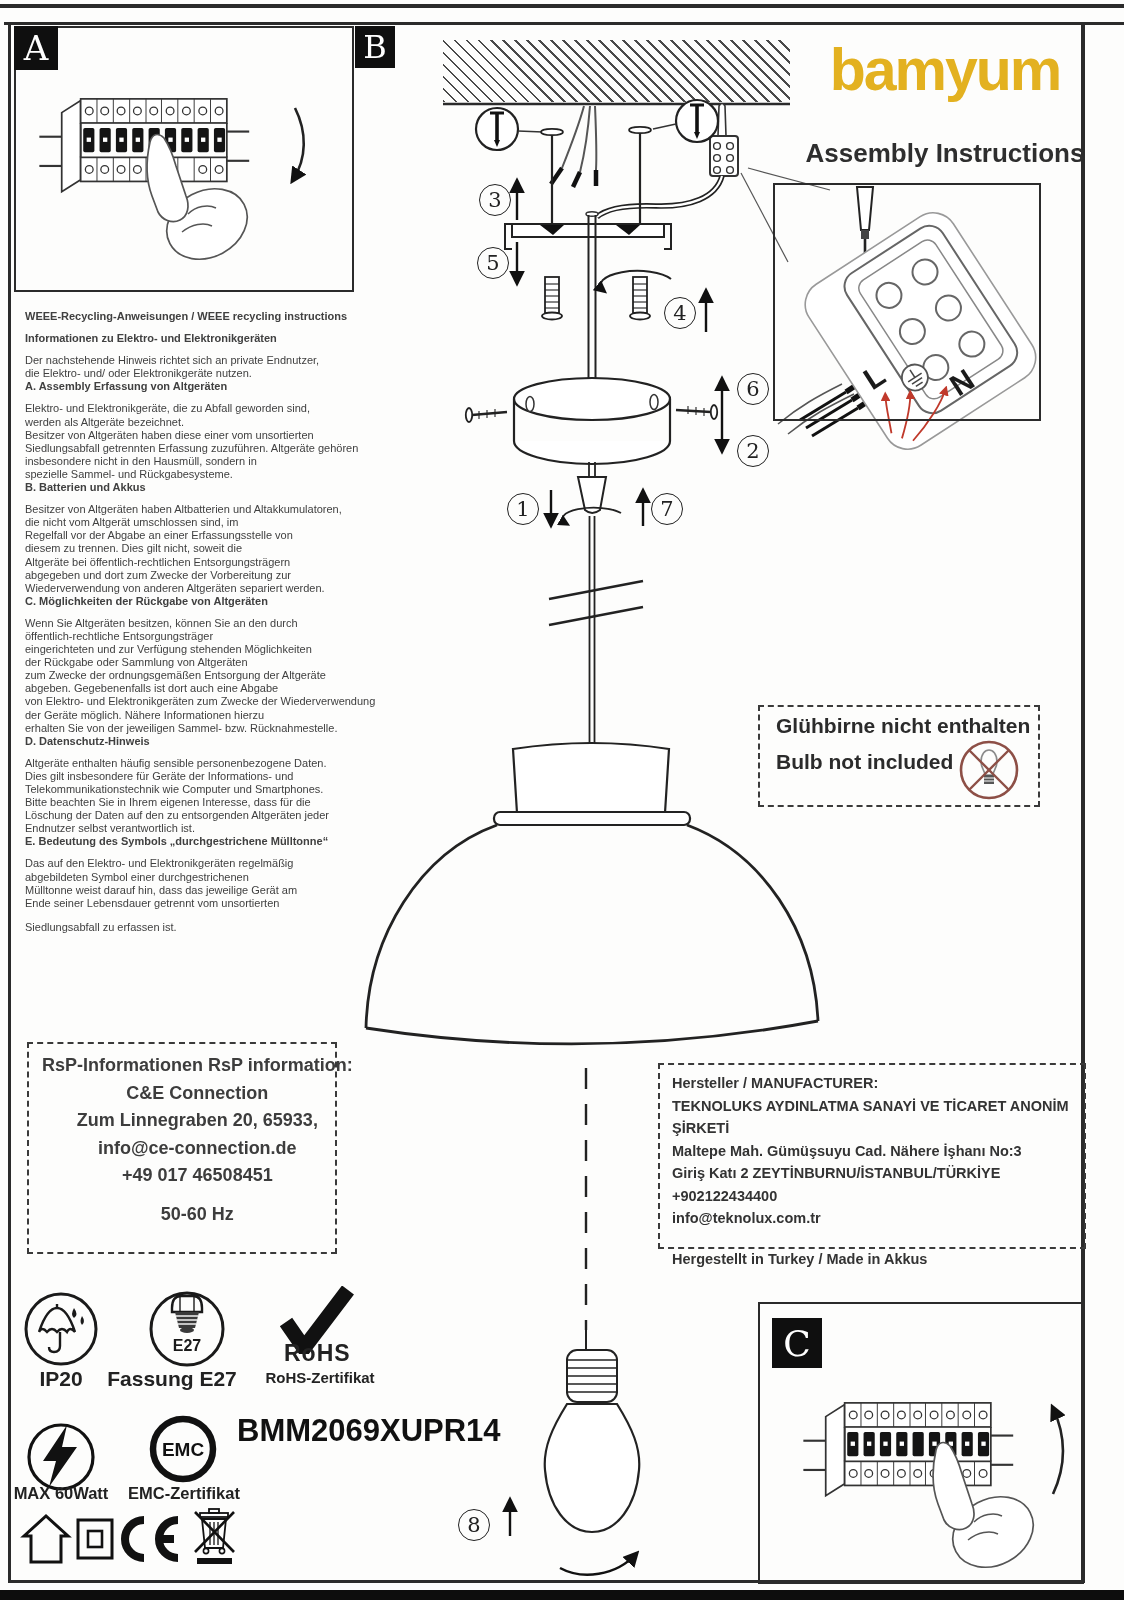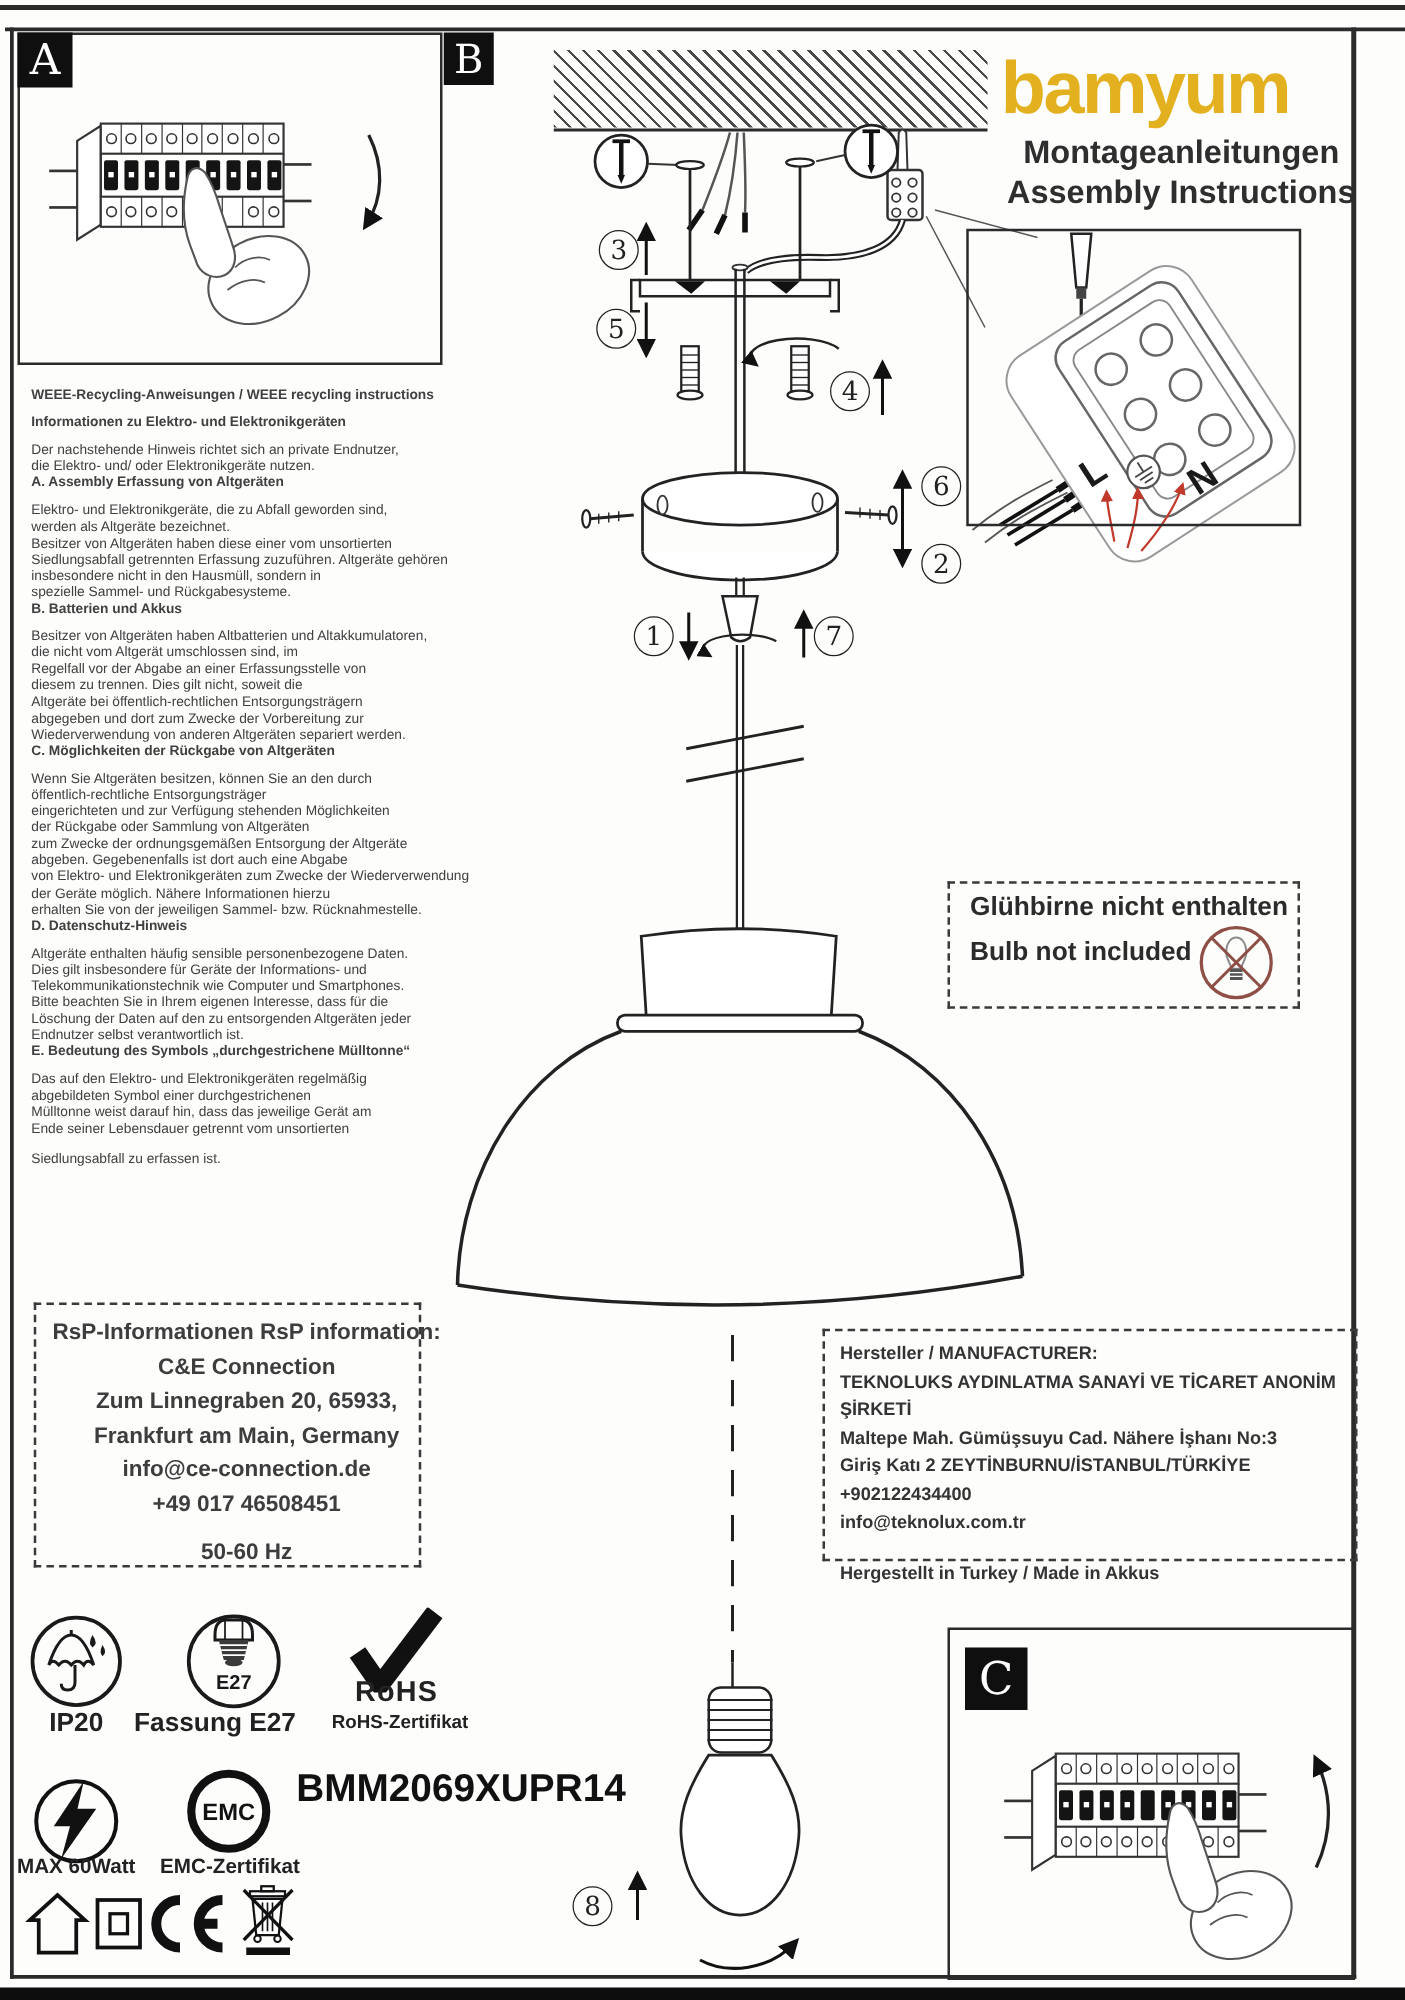--- a/index.html
+++ b/index.html
@@ -330,22 +330,21 @@
   <div class="abs rule" style="left:8px;top:1580px;width:1077px;height:3px;"></div>
   <div class="abs" style="left:0;top:1590px;width:1124px;height:10px;background:#0d0d0d;"></div>
 
   <div class="abs box above" style="left:14px;top:26px;width:336px;height:262px;"></div>
   <div class="abs seclabel above" style="left:14px;top:26px;width:44px;height:44px;font-size:34px;">A</div>
   <div class="abs seclabel above" style="left:355px;top:26px;width:40px;height:42px;font-size:32px;">B</div>
 
   <div class="abs" style="left:443px;top:40px;width:347px;height:62px;
        background:repeating-linear-gradient(45deg,#4a4a4a 0 2px,transparent 2px 8.5px);"></div>
 
-  <div class="abs brand above" style="left:776px;top:36px;width:280px;height:64px;font-size:59px;text-align:center;">bamyum</div>
-  <div class="abs subt above" style="left:805px;top:106px;width:280px;font-size:26px;text-align:center;">Montageanleitungen</div>
+  <div class="abs brand above" style="left:805px;top:36px;width:280px;height:64px;font-size:59px;text-align:center;">bamyum</div>
   <div class="abs subt above" style="left:805px;top:138px;width:280px;font-size:26px;text-align:center;">Assembly Instructions</div>
 
   <div class="abs box above" style="left:773px;top:183px;width:264px;height:234px;border-width:2px;"></div>
 
   <div class="abs weee above" style="left:25px;top:298px;">
     <div class="hd" style="margin-top:12px;">WEEE-Recycling-Anweisungen / WEEE recycling instructions</div>
     <div class="hd">Informationen zu Elektro- und Elektronikgeräten</div>
     <p class="bd">Der nachstehende Hinweis richtet sich an private Endnutzer,
  die Elektro- und/ oder Elektronikgeräte nutzen.</p>
     <div class="hd">A. Assembly Erfassung von Altgeräten</div>
@@ -410,21 +409,20 @@
       <line x1="12" y1="12" x2="52" y2="52" stroke="#8d4f46" stroke-width="2.4"></line>
       <line x1="52" y1="12" x2="12" y2="52" stroke="#8d4f46" stroke-width="2.4"></line>
     </svg>
   </div>
 
   <div class="abs dashedbox above" style="left:27px;top:1042px;width:306px;height:208px;"></div>
   <div class="abs rsp above" style="left:42px;top:1052px;">
     <div>RsP-Informationen RsP information:</div>
     <div>C&amp;E Connection</div>
     <div>Zum Linnegraben 20, 65933,</div>
-    <div>Frankfurt am Main, Germany</div>
     <div>info@ce-connection.de</div>
     <div>+49 017 46508451</div>
     <div style="margin-top:11px;">50-60 Hz</div>
   </div>
 
   <div class="abs dashedbox above" style="left:658px;top:1063px;width:424px;height:182px;"></div>
   <div class="abs mfr above" style="left:672px;top:1072px;width:400px;">
     <div>Hersteller / MANUFACTURER:</div>
     <div>TEKNOLUKS AYDINLATMA SANAYİ VE TİCARET ANONİM ŞİRKETİ</div>
     <div>Maltepe Mah. Gümüşsuyu Cad. Nähere İşhanı No:3</div>

